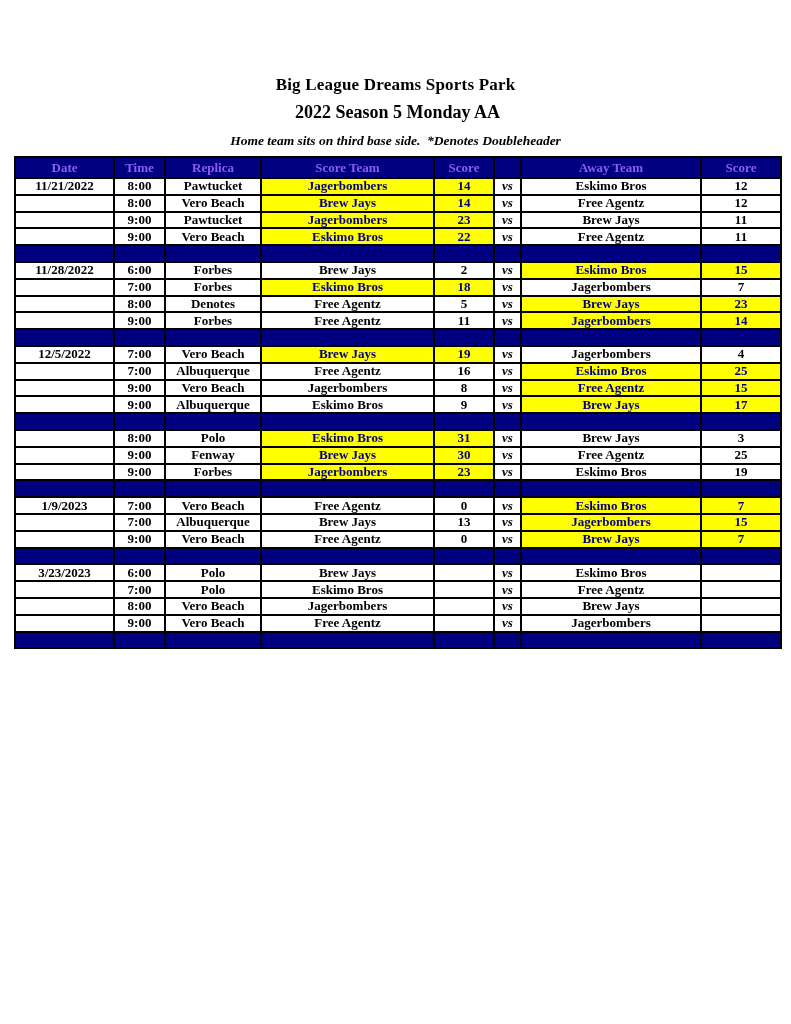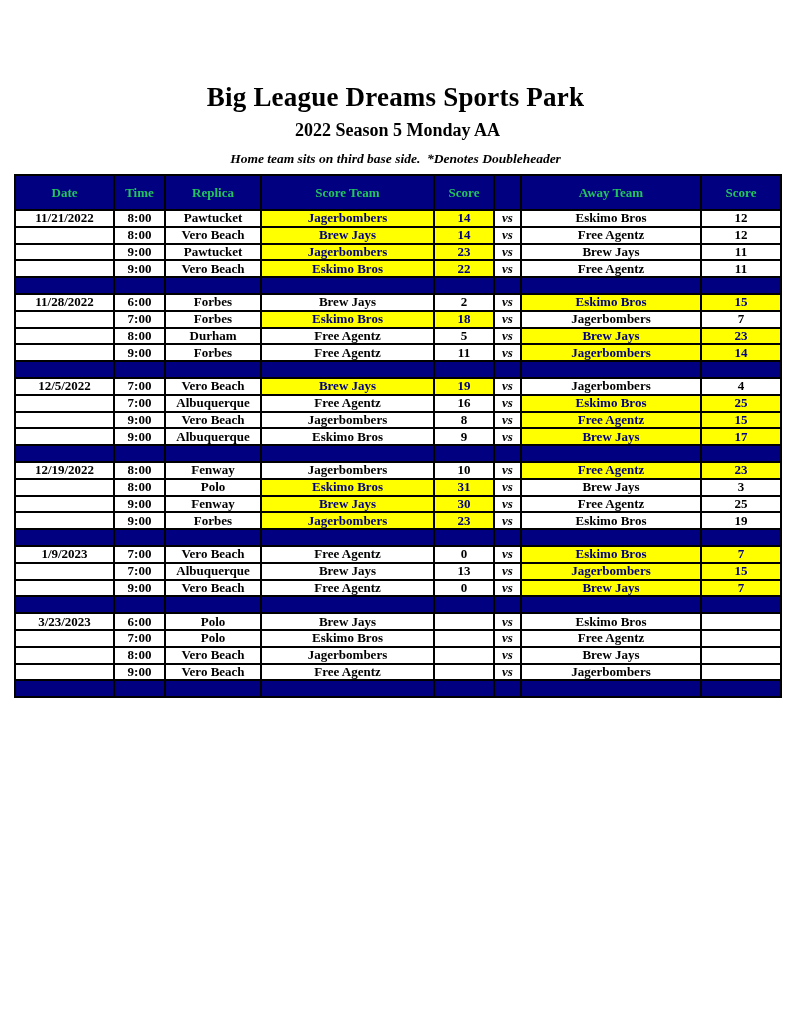--- a/index.html
+++ b/index.html
@@ -4,21 +4,21 @@
 <style>
   * { box-sizing: border-box; }
   html, body { margin: 0; padding: 0; background: #ffffff; }
   body {
     width: 791px; height: 1024px;
     font-family: "Liberation Serif", serif;
     color: #000;
     position: relative;
   }
   .header { text-align: center; padding-top: 70px; }
-  .title    { font-size: 27px; font-weight: bold; margin: 12px 0 7px 0; letter-spacing: 0.2px; }
+  .title    { font-size: 17px; font-weight: bold; margin: 5px 0 7px 0; letter-spacing: 0.2px; }
   .subtitle { font-size: 18px; font-weight: bold; margin: 0 0 10px 4px; }
   .note     { font-size: 13.5px; font-weight: bold; font-style: italic; margin: 0 0 7px 0; white-space: pre; }
 
   table.schedule {
     border-collapse: collapse;
     table-layout: fixed;
     margin-left: 14px;
     width: 766px;
   }
   .schedule th, .schedule td {
@@ -28,22 +28,22 @@
     text-align: center;
     vertical-align: middle;
     font-weight: bold;
     font-size: 13px;
     line-height: 14px;
     overflow: hidden;
     white-space: nowrap;
   }
   .schedule thead th {
     background: var(--navy, #000080);
-    color: #22c55e;
-    height: 35px;
+    color: #8b5cf6;
+    height: 21px;
   }
   .schedule td.win {
     background: var(--yellow, #ffff00);
     color: var(--navy, #000080);
   }
   .schedule td.vs { font-style: italic; margin-left: 20px; }
   .schedule tr.separator td { background: var(--navy, #000080); }
 </style>
 </head>
 <body>
@@ -144,21 +144,21 @@
         <td>Forbes</td>
         <td class="win">Eskimo Bros</td>
         <td class="win">18</td>
         <td class="vs">vs</td>
         <td>Jagerbombers</td>
         <td>7</td>
       </tr>
       <tr>
         <td></td>
         <td>8:00</td>
-        <td>Durham</td>
+        <td>Denotes</td>
         <td>Free Agentz</td>
         <td>5</td>
         <td class="vs">vs</td>
         <td class="win">Brew Jays</td>
         <td class="win">23</td>
       </tr>
       <tr>
         <td></td>
         <td>9:00</td>
         <td>Forbes</td>
@@ -220,30 +220,20 @@
       </tr>
       <tr class="separator">
         <td></td>
         <td></td>
         <td></td>
         <td></td>
         <td></td>
         <td></td>
         <td></td>
         <td></td>
-      </tr>
-      <tr>
-        <td>12/19/2022</td>
-        <td>8:00</td>
-        <td>Fenway</td>
-        <td>Jagerbombers</td>
-        <td>10</td>
-        <td class="vs">vs</td>
-        <td class="win">Free Agentz</td>
-        <td class="win">23</td>
       </tr>
       <tr>
         <td></td>
         <td>8:00</td>
         <td>Polo</td>
         <td class="win">Eskimo Bros</td>
         <td class="win">31</td>
         <td class="vs">vs</td>
         <td>Brew Jays</td>
         <td>3</td>

